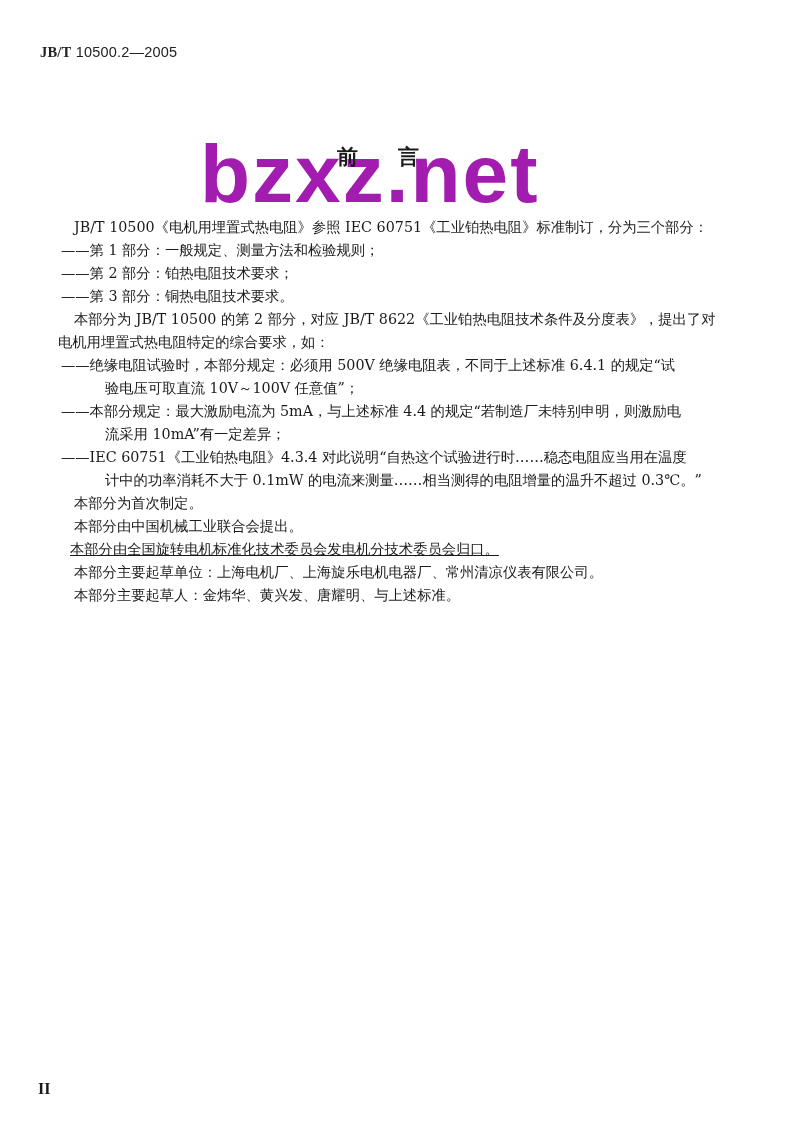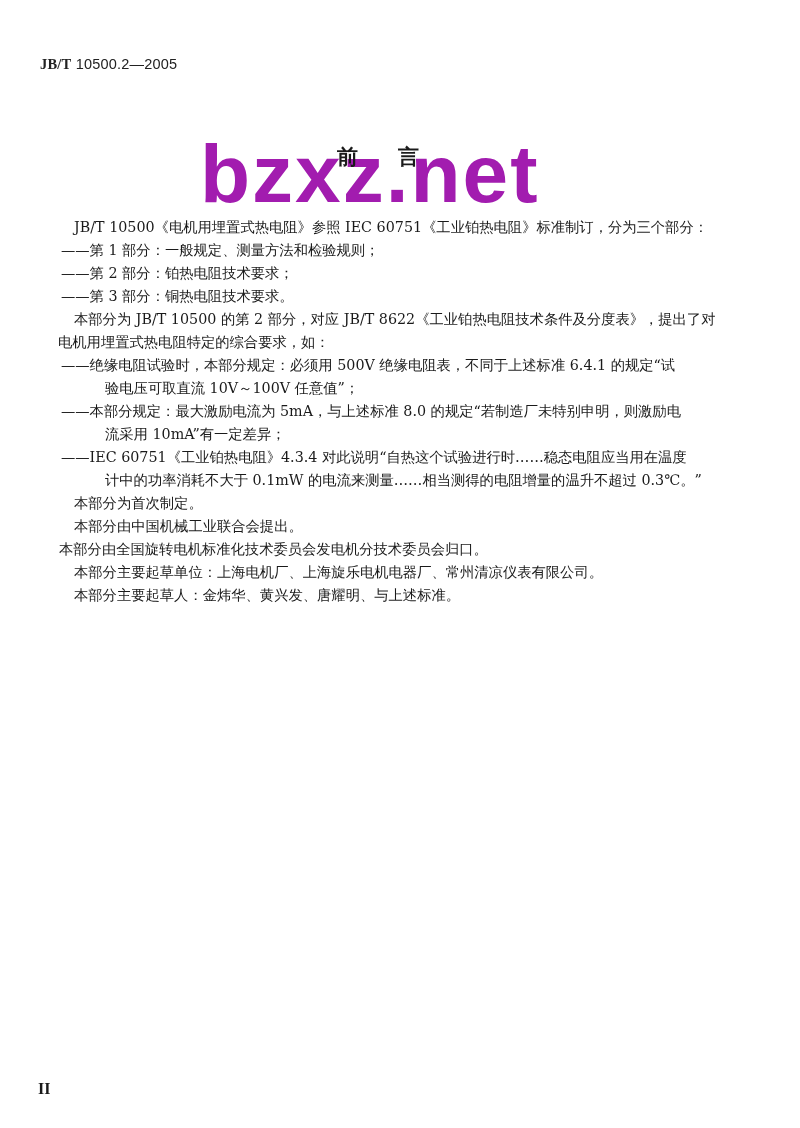--- a/index.html
+++ b/index.html
@@ -1,18 +1,18 @@
 <!DOCTYPE html>
 <html><head>
   <meta charset="utf-8">
   <style>
     html, body { margin: 0; padding: 0; }
     body { width: 800px; height: 1128px; background: #ffffff; position: relative; overflow: hidden;
       font-family: "DejaVu Serif", "Liberation Serif", serif; color: #1a1a1a; }
-    .header { position: absolute; left: 40px; top: 56px; font-family: "Liberation Sans", "DejaVu Sans", sans-serif;
+    .header { position: absolute; left: 40px; top: 44px; font-family: "Liberation Sans", "DejaVu Sans", sans-serif;
       font-size: 14.5px; color: #222; letter-spacing: 0.2px; }
     .header b { font-family: "Liberation Serif", serif; font-weight: bold; }
     .watermark { position: absolute; left: 200px; top: 133px; font-family: "Liberation Sans", "DejaVu Sans", sans-serif;
       font-weight: bold; font-size: 82px; color: #a21caf; letter-spacing: 2px; line-height: 1; z-index: 0; }
     .title { position: absolute; left: 8px; width: 730px; top: 143px; text-align: center; font-size: 21px; font-weight: bold;
       letter-spacing: 40px; z-index: 1; font-family: "DejaVu Sans", sans-serif; padding-left: 50px; box-sizing: border-box; }
     .line { position: absolute; font-size: 14.3px; line-height: 20px; white-space: nowrap; z-index: 1; }
     .page-num { position: absolute; left: 38px; top: 1080px; font-size: 16px; font-weight: bold; font-family: "Liberation Serif", serif; }
   </style>
 </head>
@@ -28,24 +28,24 @@
 
 <div id="body-lines">
     <div class="line" style="left: 74px; top: 217px;">JB/T 10500《电机用埋置式热电阻》参照 IEC 60751《工业铂热电阻》标准制订，分为三个部分：</div>
     <div class="line" style="left: 61px; top: 240px; text-align: center;">——第 1 部分：一般规定、测量方法和检验规则；</div>
     <div class="line" style="left: 61px; top: 263px;">——第 2 部分：铂热电阻技术要求；</div>
     <div class="line" style="left: 61px; top: 286px;">——第 3 部分：铜热电阻技术要求。</div>
     <div class="line" style="left: 74px; top: 309px;">本部分为 JB/T 10500 的第 2 部分，对应 JB/T 8622《工业铂热电阻技术条件及分度表》，提出了对</div>
     <div class="line" style="left: 58px; top: 332px;">电机用埋置式热电阻特定的综合要求，如：</div>
     <div class="line" style="left: 61px; top: 355px;">——绝缘电阻试验时，本部分规定：必须用 500V 绝缘电阻表，不同于上述标准 6.4.1 的规定“试</div>
     <div class="line" style="left: 105px; top: 378px;">验电压可取直流 10V～100V 任意值”；</div>
-    <div class="line" style="left: 61px; top: 401px;">——本部分规定：最大激励电流为 5mA，与上述标准 8.0 的规定“若制造厂未特别申明，则激励电</div>
+    <div class="line" style="left: 61px; top: 401px;">——本部分规定：最大激励电流为 5mA，与上述标准 4.4 的规定“若制造厂未特别申明，则激励电</div>
     <div class="line" style="left: 105px; top: 424px;">流采用 10mA”有一定差异；</div>
     <div class="line" style="left: 61px; top: 447px;">——IEC 60751《工业铂热电阻》4.3.4 对此说明“自热这个试验进行时……稳态电阻应当用在温度</div>
     <div class="line" style="left: 105px; top: 470px;">计中的功率消耗不大于 0.1mW 的电流来测量……相当测得的电阻增量的温升不超过 0.3℃。”</div>
     <div class="line" style="left: 74px; top: 493px;">本部分为首次制定。</div>
     <div class="line" style="left: 74px; top: 516px;">本部分由中国机械工业联合会提出。</div>
-    <div class="line" style="left: 59px; top: 539px;">本部分由全国旋转电机标准化技术委员会发电机分技术委员会归口。</div>
+    <div class="line" style="left: 70px; top: 539px; text-decoration: underline;">本部分由全国旋转电机标准化技术委员会发电机分技术委员会归口。</div>
     <div class="line" style="left: 74px; top: 562px;">本部分主要起草单位：上海电机厂、上海旋乐电机电器厂、常州清凉仪表有限公司。</div>
     <div class="line" style="left: 74px; top: 585px;">本部分主要起草人：金炜华、黄兴发、唐耀明、与上述标准。</div>
   </div>
 
 <div class="page-num">II</div>
 
 </body></html>

